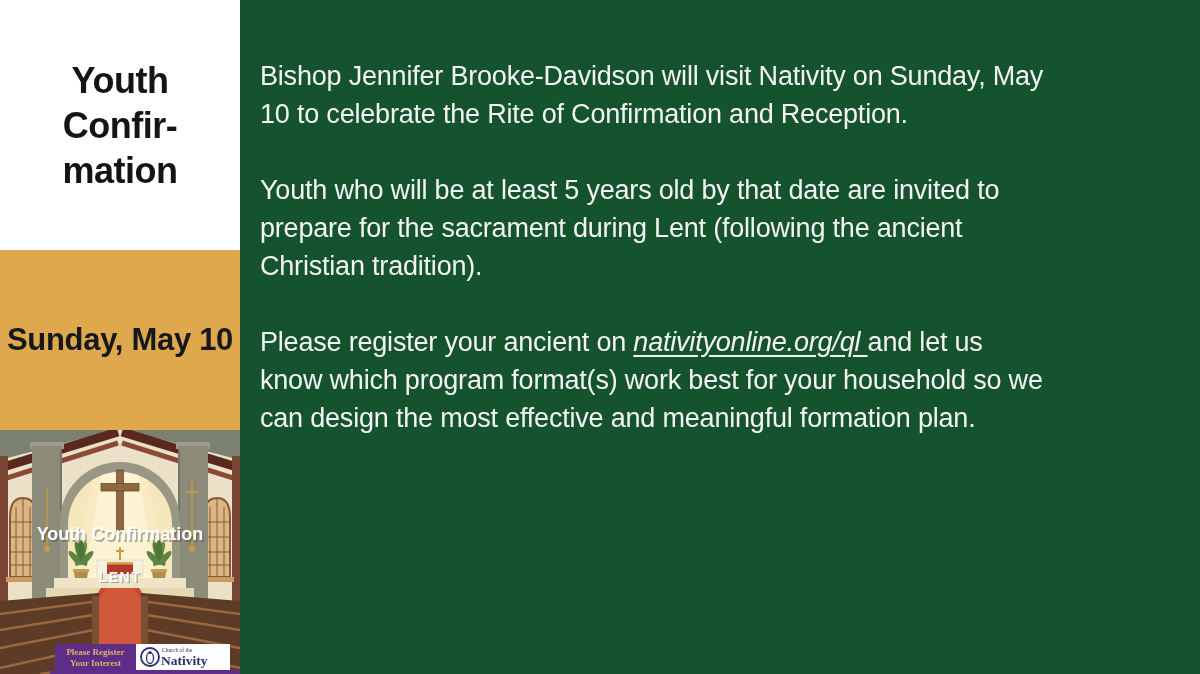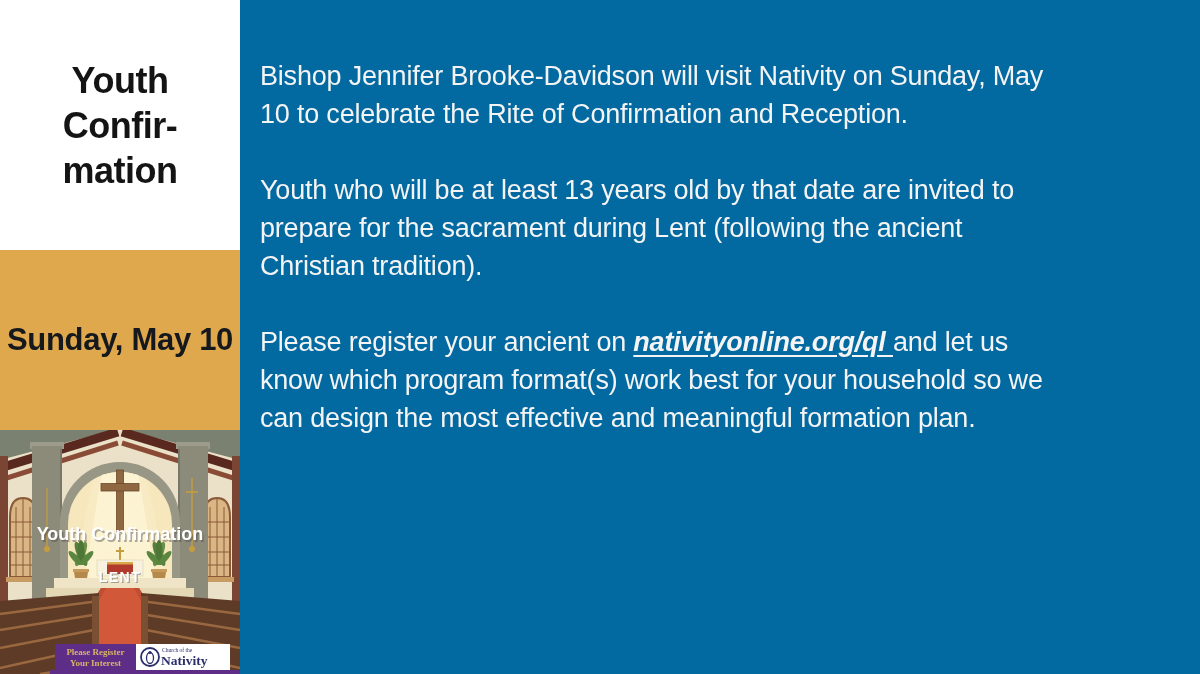--- a/index.html
+++ b/index.html
@@ -1,18 +1,18 @@
 <!DOCTYPE html>
 <html><head>
 <meta charset="utf-8">
 <style>
   html,body{margin:0;padding:0;background:#444;}
   .slide{
     width:1200px;height:674px;position:relative;overflow:hidden;
-    display:flex;background:#0369a1;
+    display:flex;background:#14532d;
     font-family:"Liberation Sans","DejaVu Sans",sans-serif;
   }
   .left{width:240px;flex:none;display:flex;flex-direction:column;}
   .left-title{
     height:250px;background:#ffffff;display:flex;align-items:center;justify-content:center;
     text-align:center;
   }
   .left-title span{
     white-space:pre-line;font-size:36px;line-height:45px;font-weight:700;color:#141414;
     letter-spacing:-0.5px;
@@ -23,21 +23,21 @@
   }
   .left-date span{font-size:31px;font-weight:700;color:#15181c;letter-spacing:-0.3px;}
   .left-image{height:244px;position:relative;background:#ebe0c8;border-radius:18px;}
   .left-image svg{display:block;}
 
   .main{
     flex:1;color:#f4f4f4;padding:57px 18px 0 20px;
     font-size:27px;line-height:38px;letter-spacing:-0.2px;
   }
   .main p{margin:0 0 38px 0;white-space:pre-line;}
-  .main .link{font-weight:700;font-style:italic;text-decoration:underline;text-underline-offset:4px;}
+  .main .link{font-weight:400;font-style:italic;text-decoration:underline;text-underline-offset:4px;}
   svg text{font-family:"Liberation Sans","DejaVu Sans",sans-serif;}
   svg text.serif{font-family:"Liberation Serif","DejaVu Serif",serif;}
 </style>
 </head>
 <body>
 
 <div class="slide">
 
   <div class="left">
 
@@ -200,21 +200,21 @@
           <text class="serif" x="162" y="222" font-size="5.5" fill="#2b2e6b">Church of the</text>
           <text class="serif" x="161" y="235" font-size="13.5" font-weight="600" fill="#2b2e6b">Nativity</text>
         </g>
       </svg>
     </div>
   </div>
 
   <div class="main">
     <p>Bishop Jennifer Brooke-Davidson will visit Nativity on Sunday, May
 10 to celebrate the Rite of Confirmation and Reception.</p>
-    <p>Youth who will be at least 13 years old by that date are invited to
+    <p>Youth who will be at least 5 years old by that date are invited to
 prepare for the sacrament during Lent (following the ancient
 Christian tradition).</p>
     <p><span>Please register your ancient on </span><span class="link">nativityonline.org/ql </span><span>and let us
 know which program format(s) work best for your household so we
 can design the most effective and meaningful formation plan.</span></p>
   </div>
 
 </div>
 
 </body></html>

